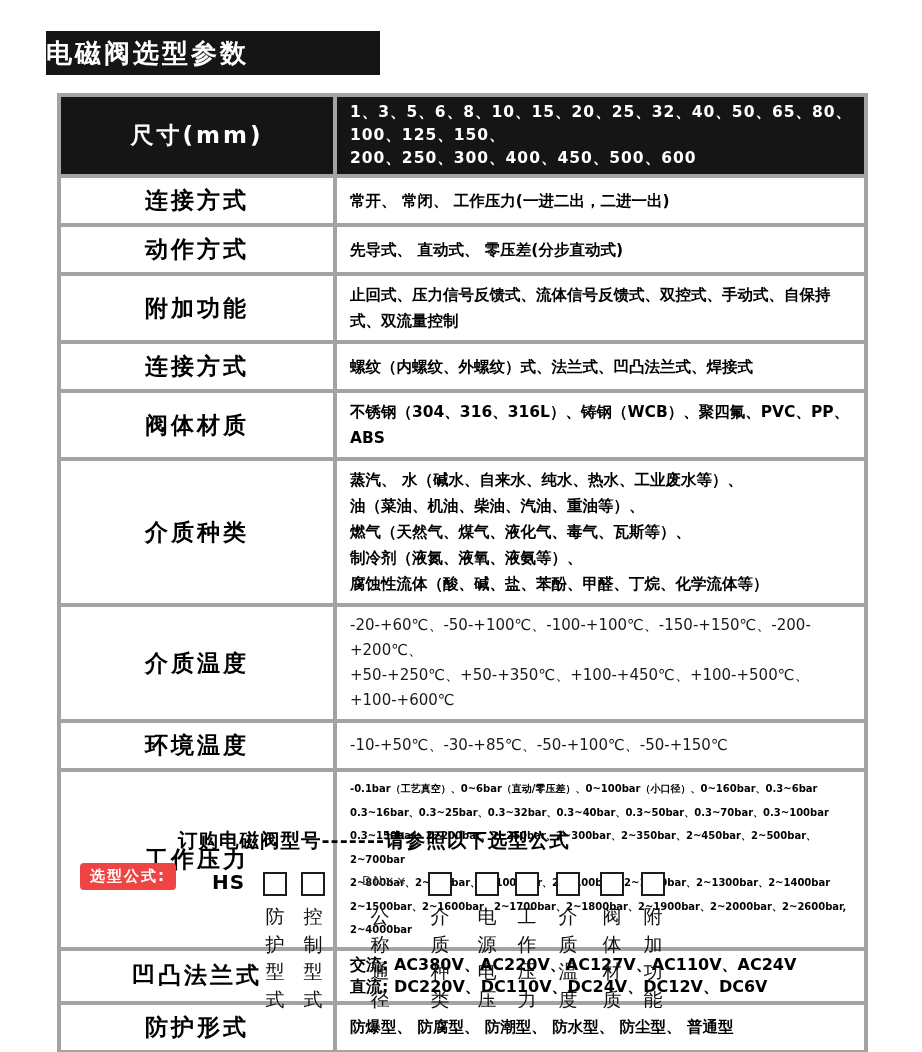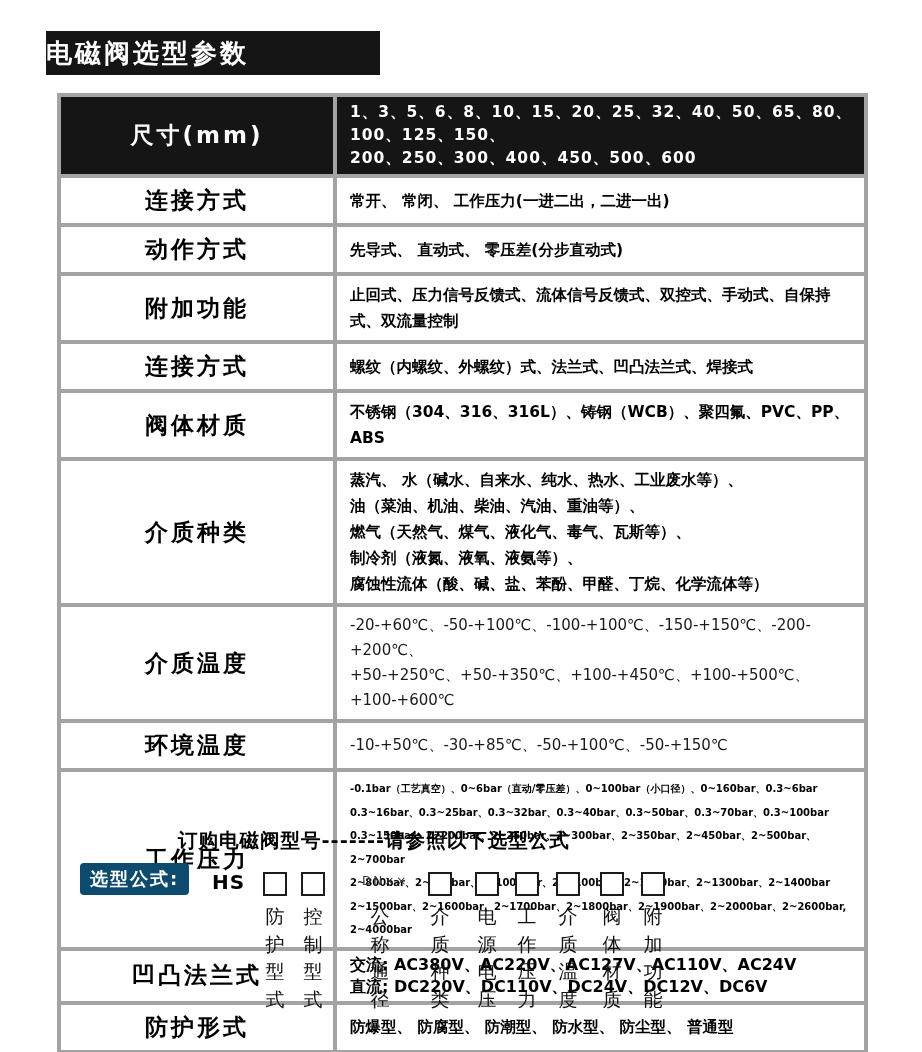--- a/index.html
+++ b/index.html
@@ -35,22 +35,22 @@
   tr.dark td{background:#151515;color:#ffffff;}
   tr.dark td.value{line-height:23px;padding:4px 8px 4px 13px;font-size:15.5px;letter-spacing:1px;}
   tr.thin td.value{font-weight:400;line-height:25px;font-size:15px;color:#1a1a1a;}
   tr.tight td.value{line-height:23.5px;font-size:10px;padding:5px 6px 5px 13px;}
   tr.volt td.value{line-height:22px;padding:3px 8px 3px 13px;font-size:16px;}
   
   .order-note{
     position:absolute;left:178px;top:827px;font-size:19.5px;font-weight:bold;letter-spacing:1px;
   }
   .badge{
-    position:absolute;left:80px;top:863px;background:#0c4a6e;color:#fff;
-    font-size:18px;font-weight:bold;letter-spacing:2px;padding:4px 10px;border-radius:4px;
+    position:absolute;left:80px;top:863px;background:#ef4444;color:#fff;
+    font-size:15px;font-weight:bold;letter-spacing:2px;padding:4px 10px;border-radius:4px;
   }
   .hs-prefix{
     position:absolute;left:212px;top:870px;font-size:20px;font-weight:bold;letter-spacing:1px;
   }
   .slot-box{
     position:absolute;top:872px;width:24px;height:24px;background:#fff;
     border:2px solid #1c1c1c;box-sizing:border-box;
   }
   .dn-text{
     position:absolute;top:874px;font-size:12px;font-weight:400;color:#3a3a3a;letter-spacing:2px;

